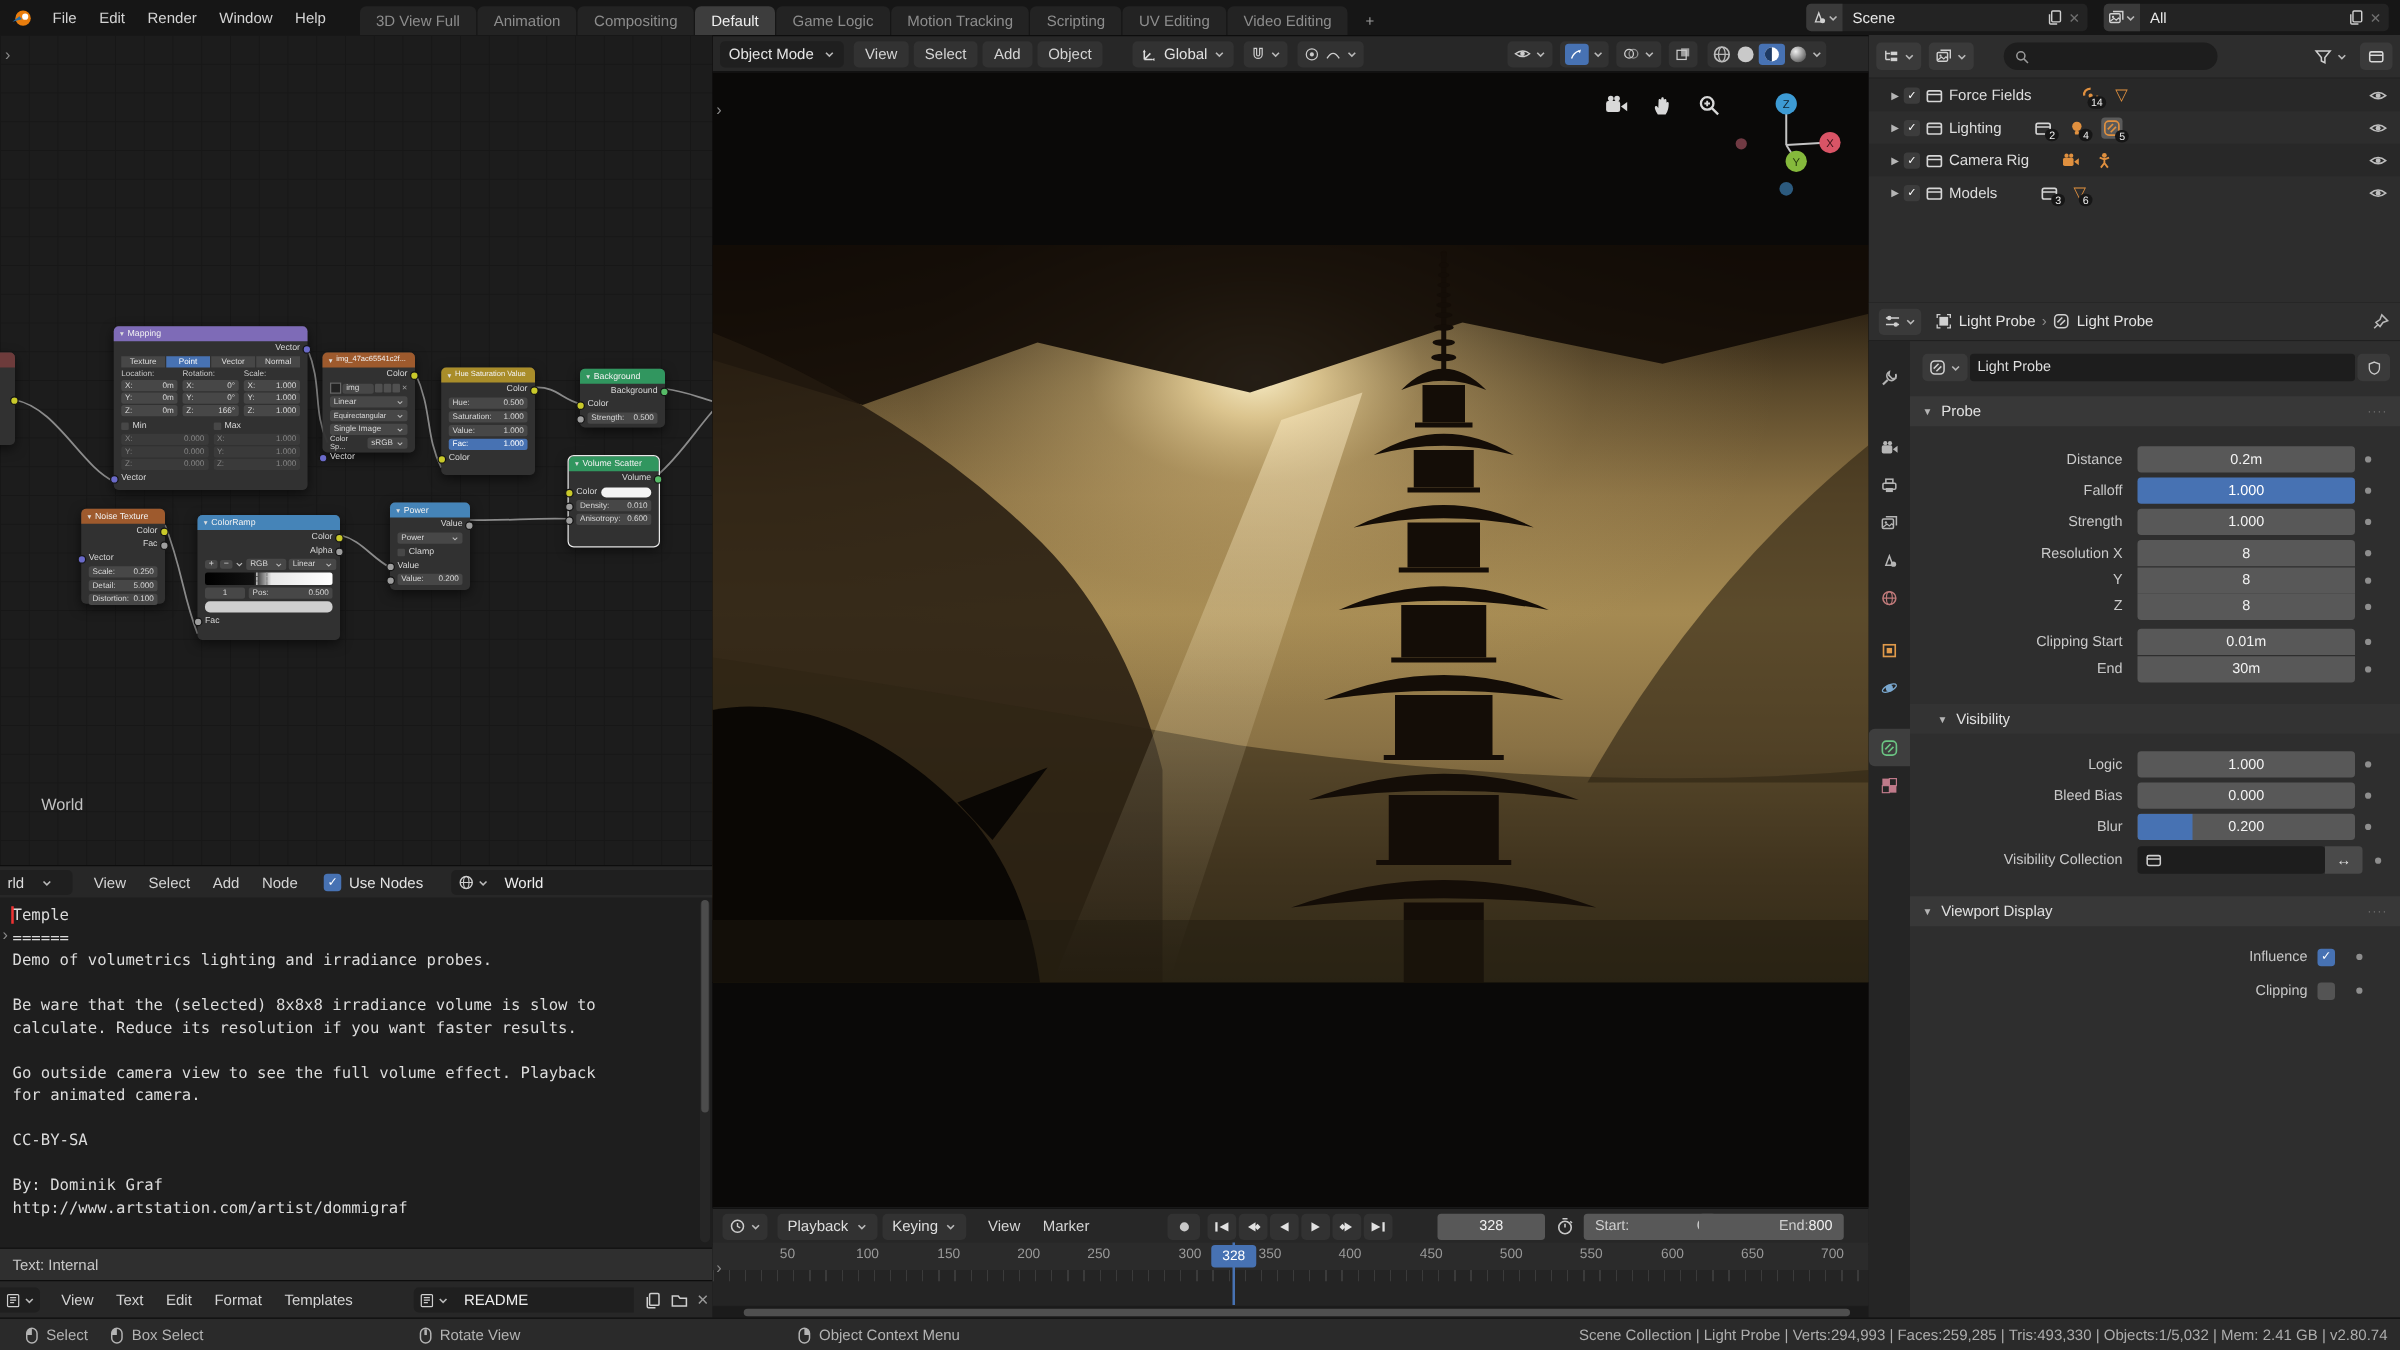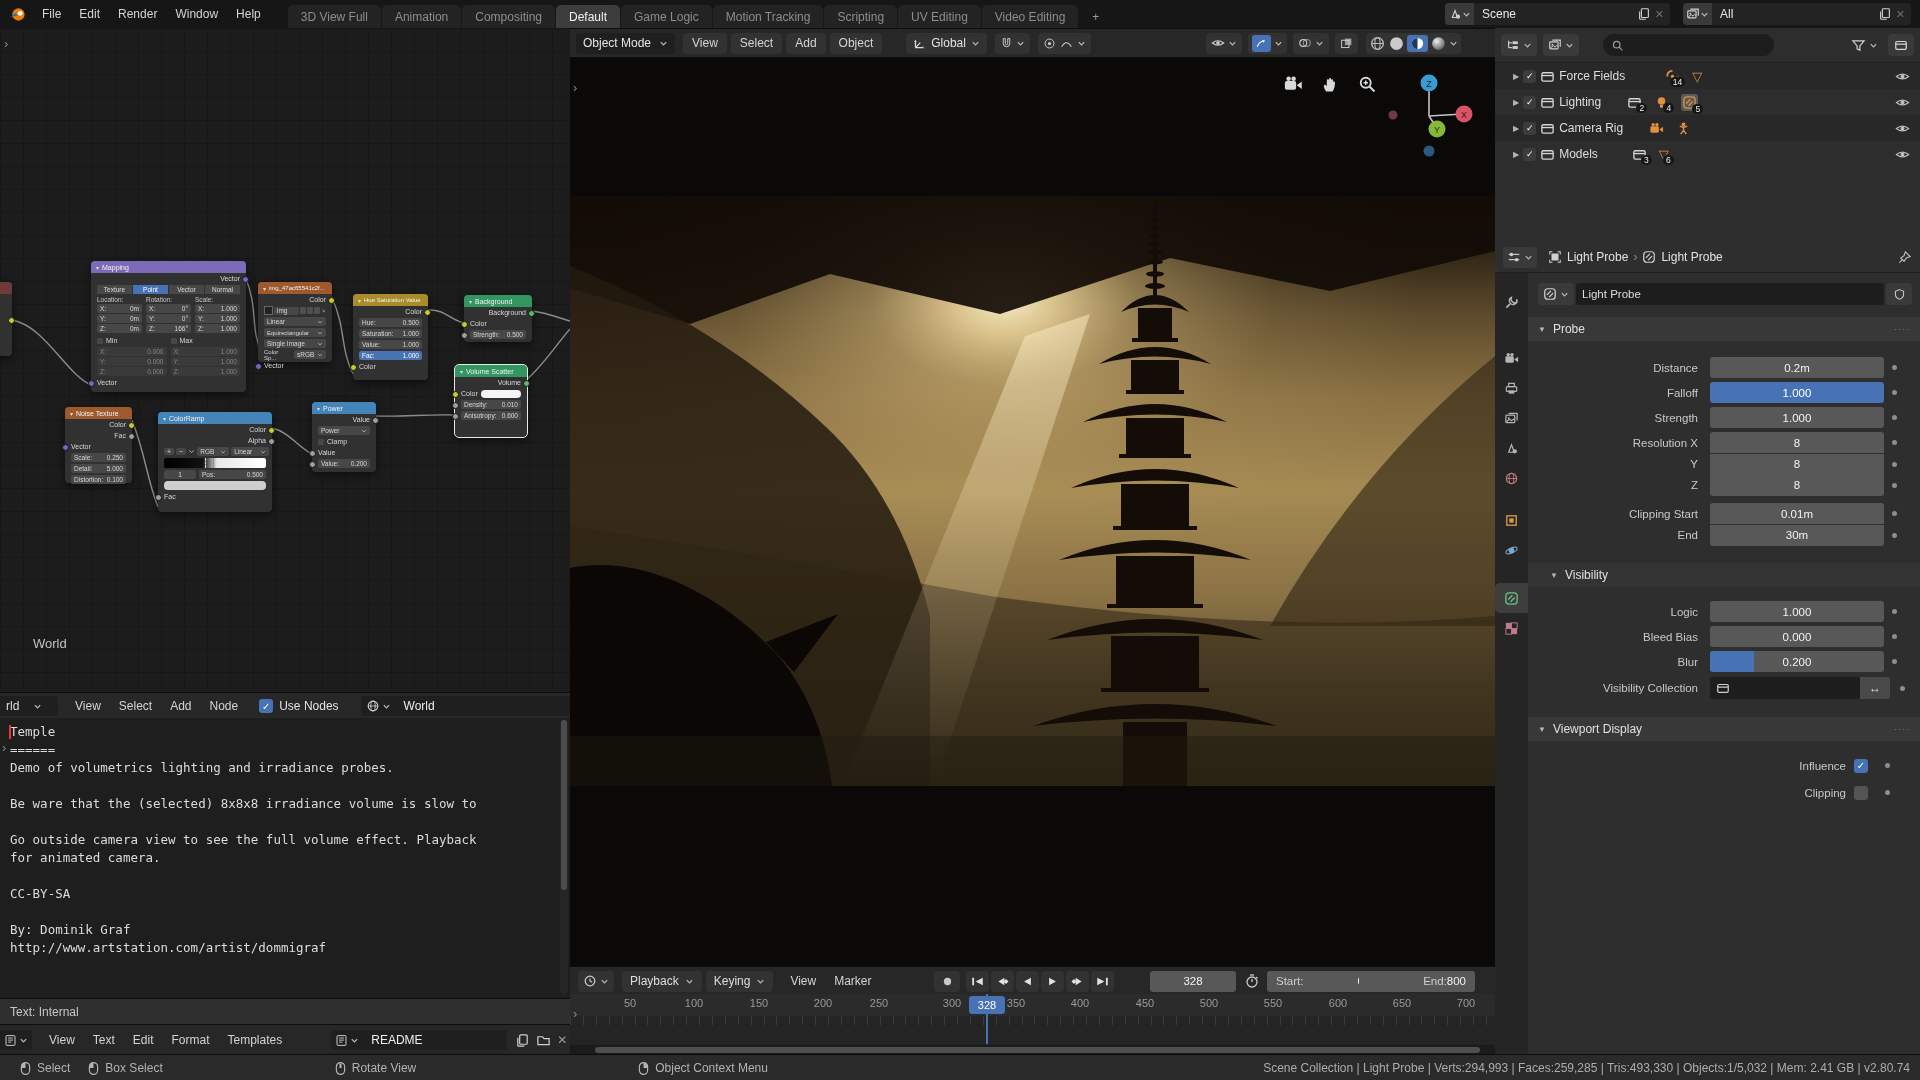--- a/index.html
+++ b/index.html
@@ -727,20 +727,21 @@
   </div>
 
   <div class="abs" style="left:0;top:718px;width:570px;height:280px;background:#1e1e1e;border-right:1px solid #0d0d0d;overflow:hidden">
     <span style="position:absolute;left:2px;top:22px;color:#8a8a8a;font-size:13px">›</span>
     <div style="position:absolute;left:10px;top:5px;right:14px">
       <div class="txt-line">Temple</div>
       <div class="txt-line">======</div>
       <div class="txt-line">Demo of volumetrics lighting and irradiance probes.</div>
       <div class="txt-line"></div>
       <div class="txt-line">Be ware that the (selected) 8x8x8 irradiance volume is slow to</div>
+      <div class="txt-line">calculate. Reduce its resolution if you want faster results.</div>
       <div class="txt-line"></div>
       <div class="txt-line">Go outside camera view to see the full volume effect. Playback</div>
       <div class="txt-line">for animated camera.</div>
       <div class="txt-line"></div>
       <div class="txt-line">CC-BY-SA</div>
       <div class="txt-line"></div>
       <div class="txt-line">By: Dominik Graf</div>
       <div class="txt-line">http://www.artstation.com/artist/dommigraf</div>
     </div>
     <span style="position:absolute;left:9px;top:7px;width:2px;height:14px;background:#e33"></span>

